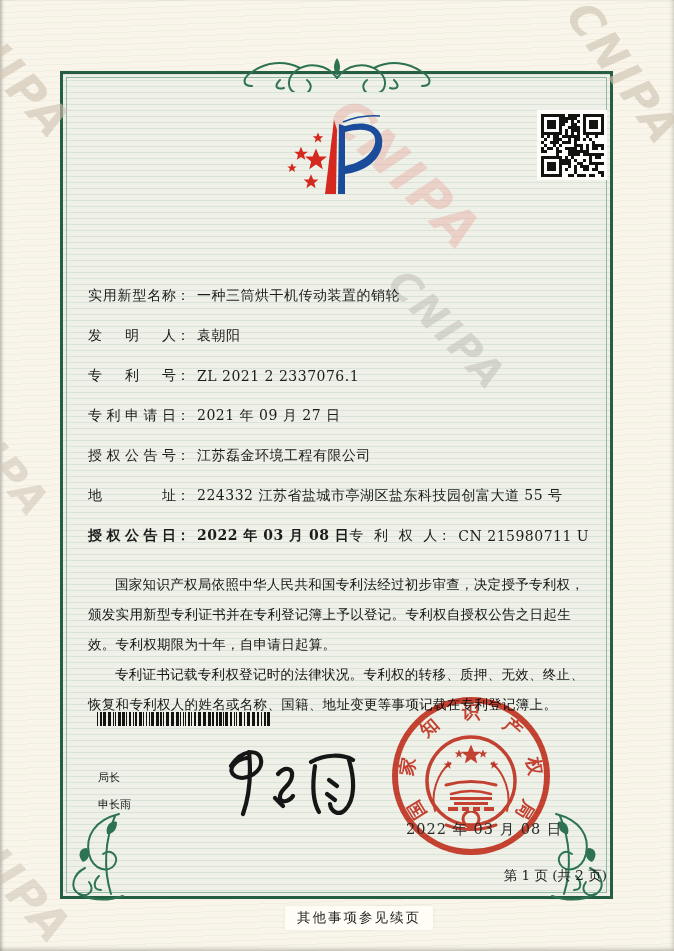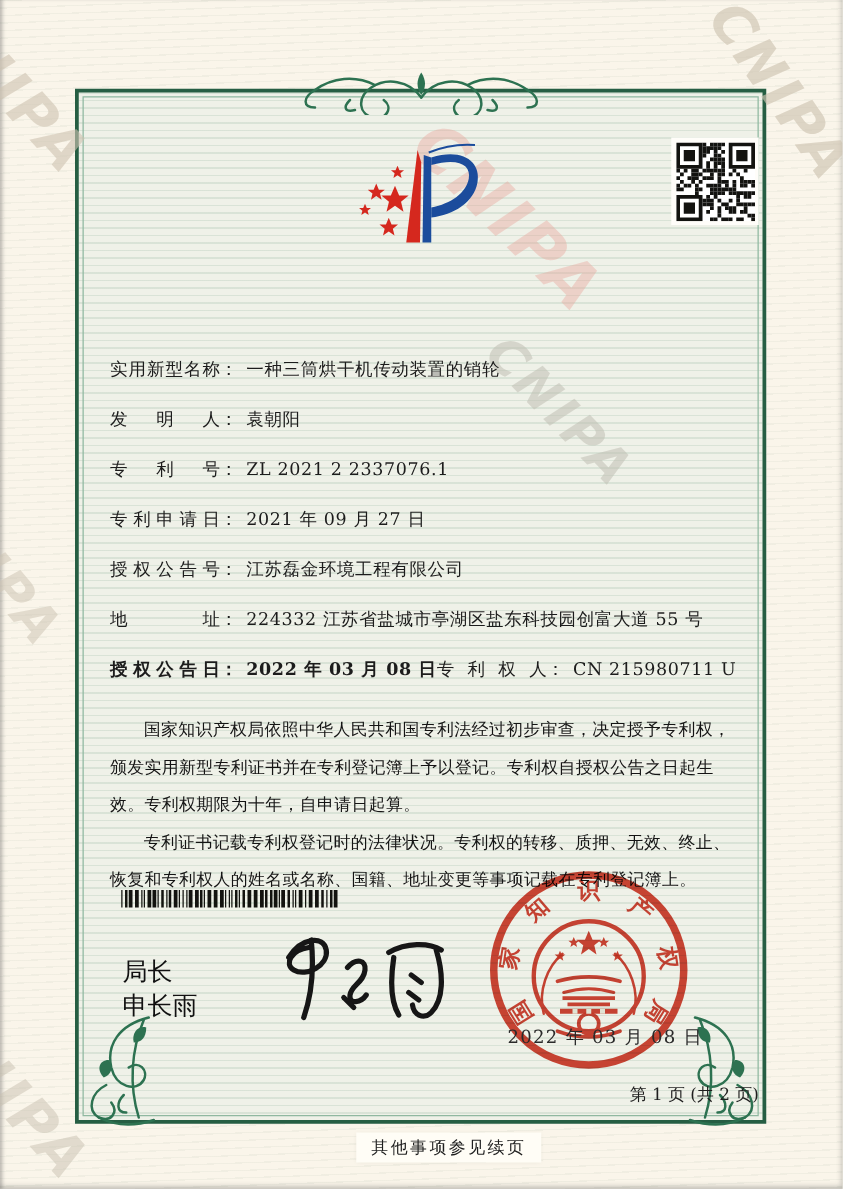--- a/index.html
+++ b/index.html
@@ -48,21 +48,21 @@
   .frow{display:flex;align-items:center;height:40px;white-space:nowrap;}
   .fgroup{display:flex;align-items:center;white-space:nowrap;}
   .fgroup.first{width:262px;font-weight:bold;}
   .flabel{display:inline-block;width:88px;text-align:justify;text-align-last:justify;}
   .fcolon{margin-right:7px;}
   .fvalue{letter-spacing:.5px;}
   .bodytext{left:88px;top:557px;width:500px;font-size:13.5px;line-height:30px;color:#141414;letter-spacing:.3px;margin-top:12px;}
   .bodytext p{margin:0;text-indent:2em;}
   .barcode{left:97px;top:712px;width:176px;height:14px;display:flex;align-items:stretch;}
   .barcode div{background:#13130f;}
-  .director{left:98px;top:764px;font-size:20px;line-height:27px;color:#111;}
+  .director{left:98px;top:764px;font-size:11px;line-height:27px;color:#111;}
   .sig{left:193px;top:736px;}
   .sealwrap{left:388px;top:693px;width:166px;height:166px;mix-blend-mode:multiply;}
   .seal-date{left:406px;top:820px;width:160px;font-size:14.5px;letter-spacing:1px;color:#2a2a2a;z-index:5;}
   .page-info{left:60px;width:547px;text-align:right;top:867px;font-size:13.5px;color:#1e1e1e;}
   .note{left:0;width:674px;text-align:center;top:906px;}
   .note span{display:inline-block;background:#fffdf6;padding:3px 12px;font-size:13.5px;color:#1e1e1e;letter-spacing:2px;box-shadow:0 0 4px rgba(0,0,0,.06);margin-left:44px;}
 </style>
 </head>
 <body>
 

